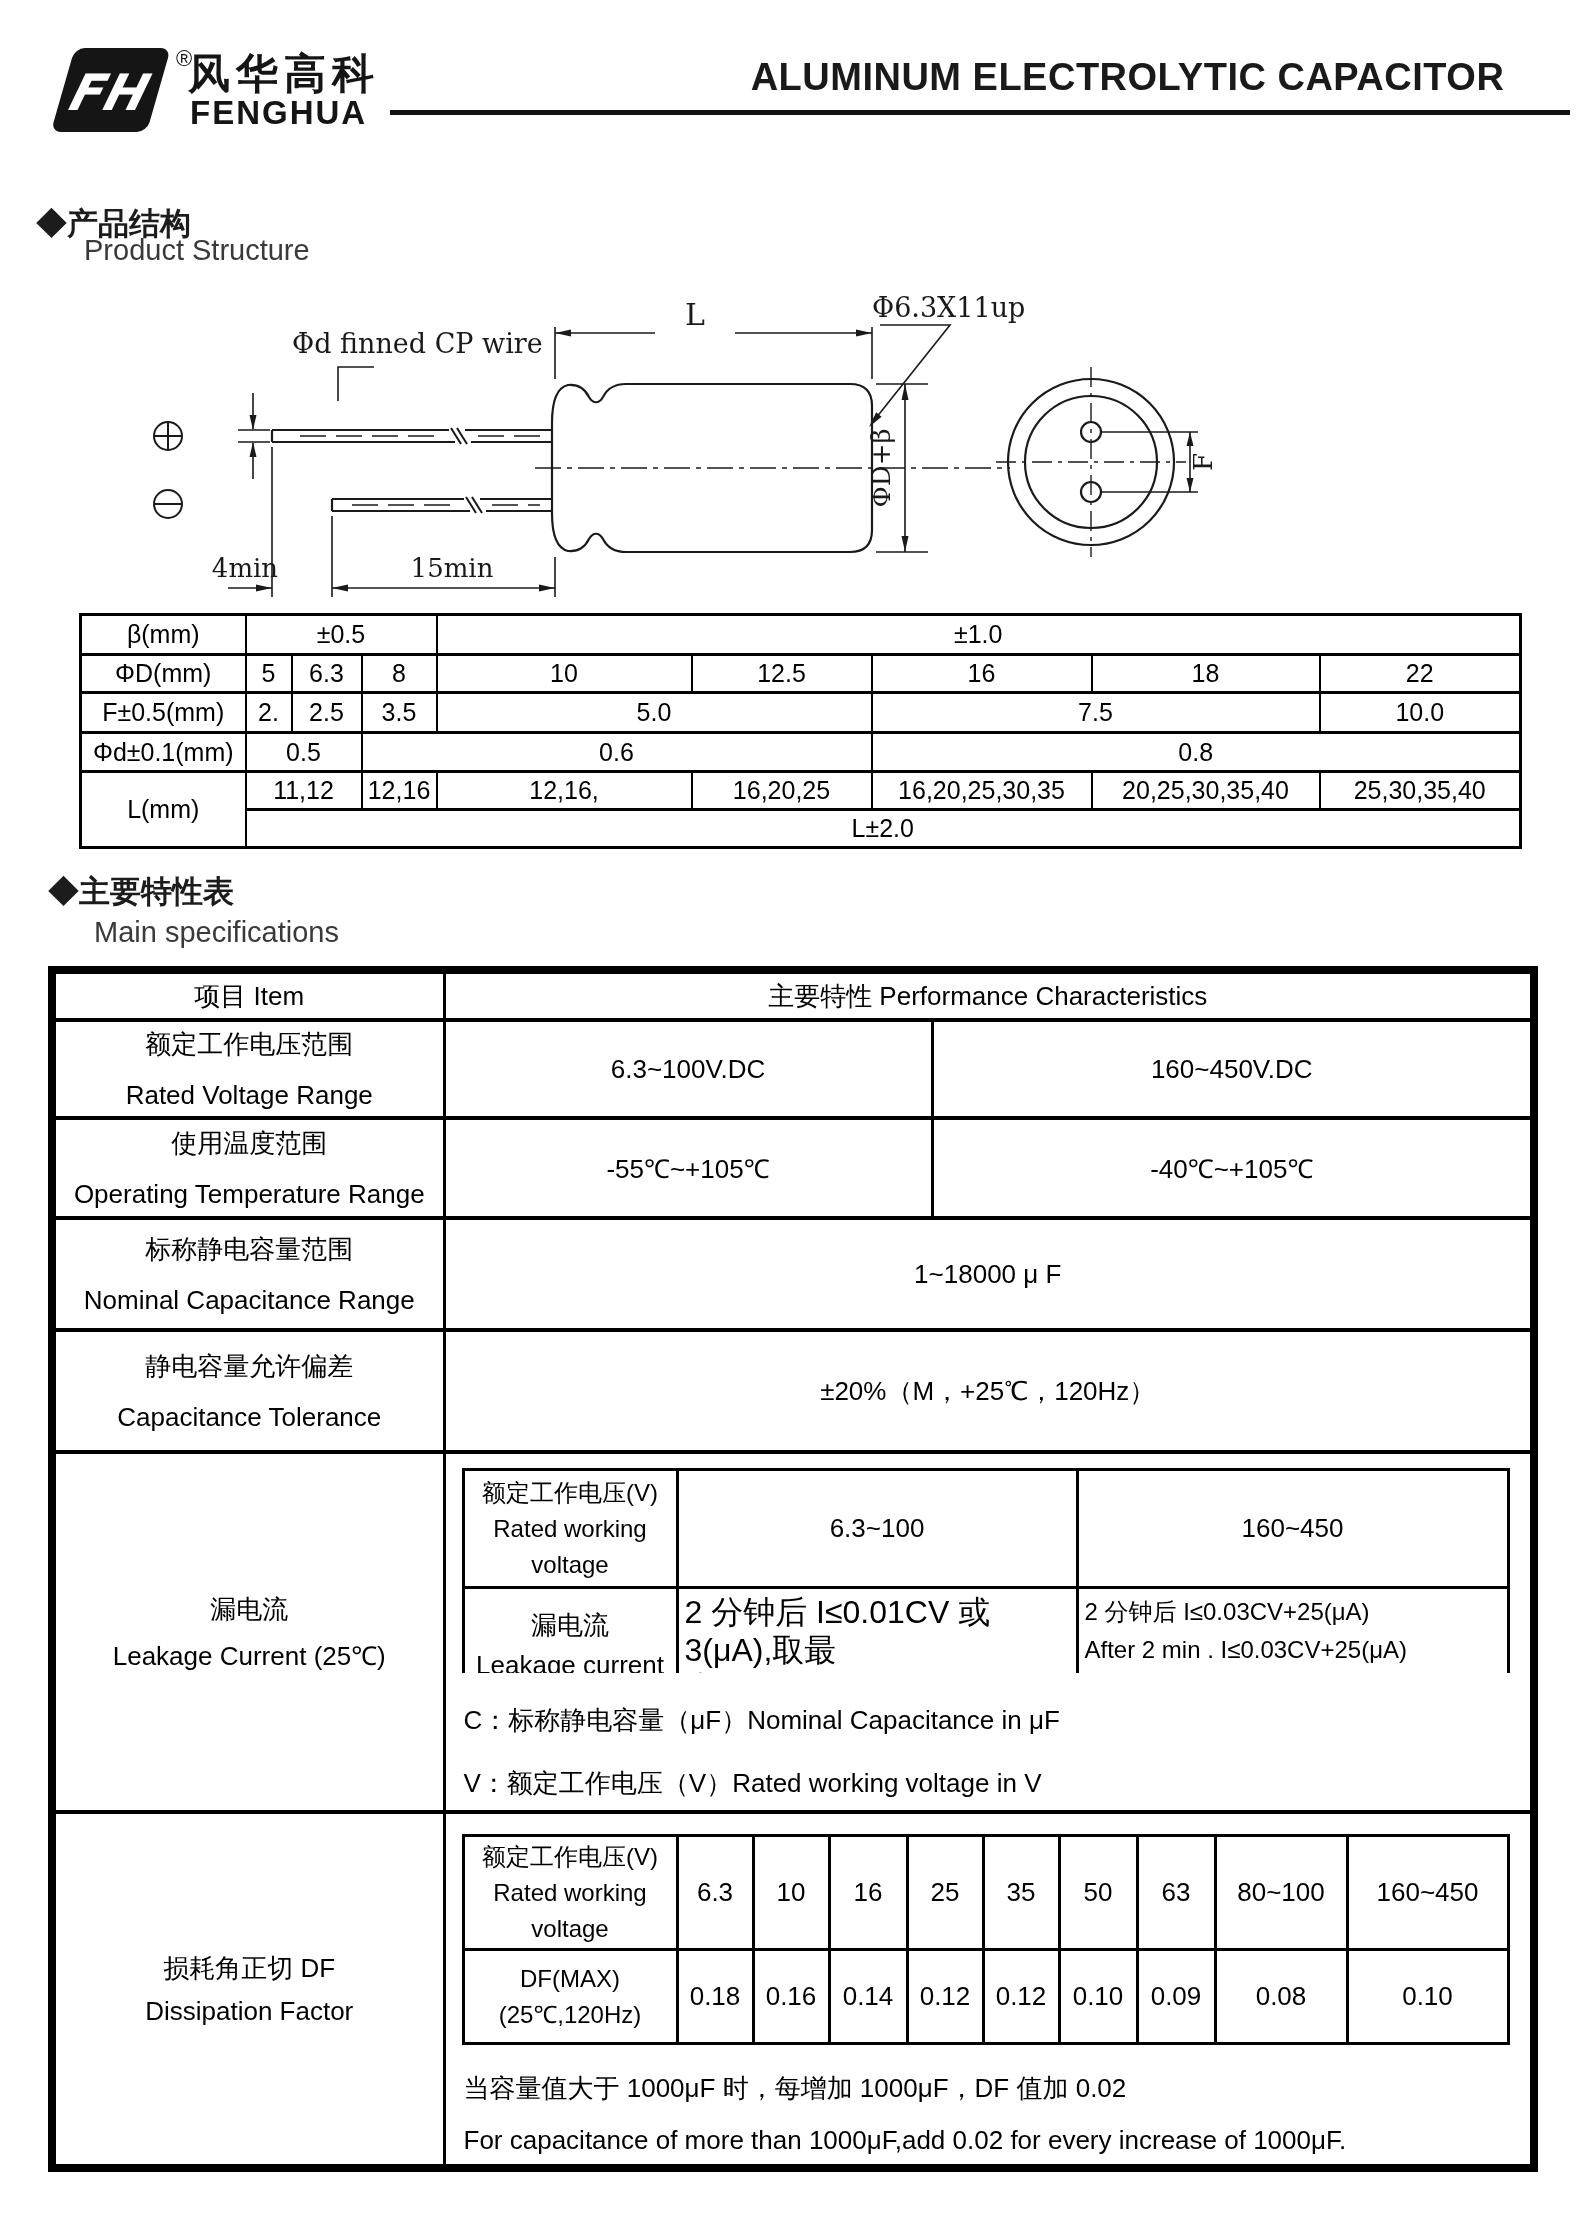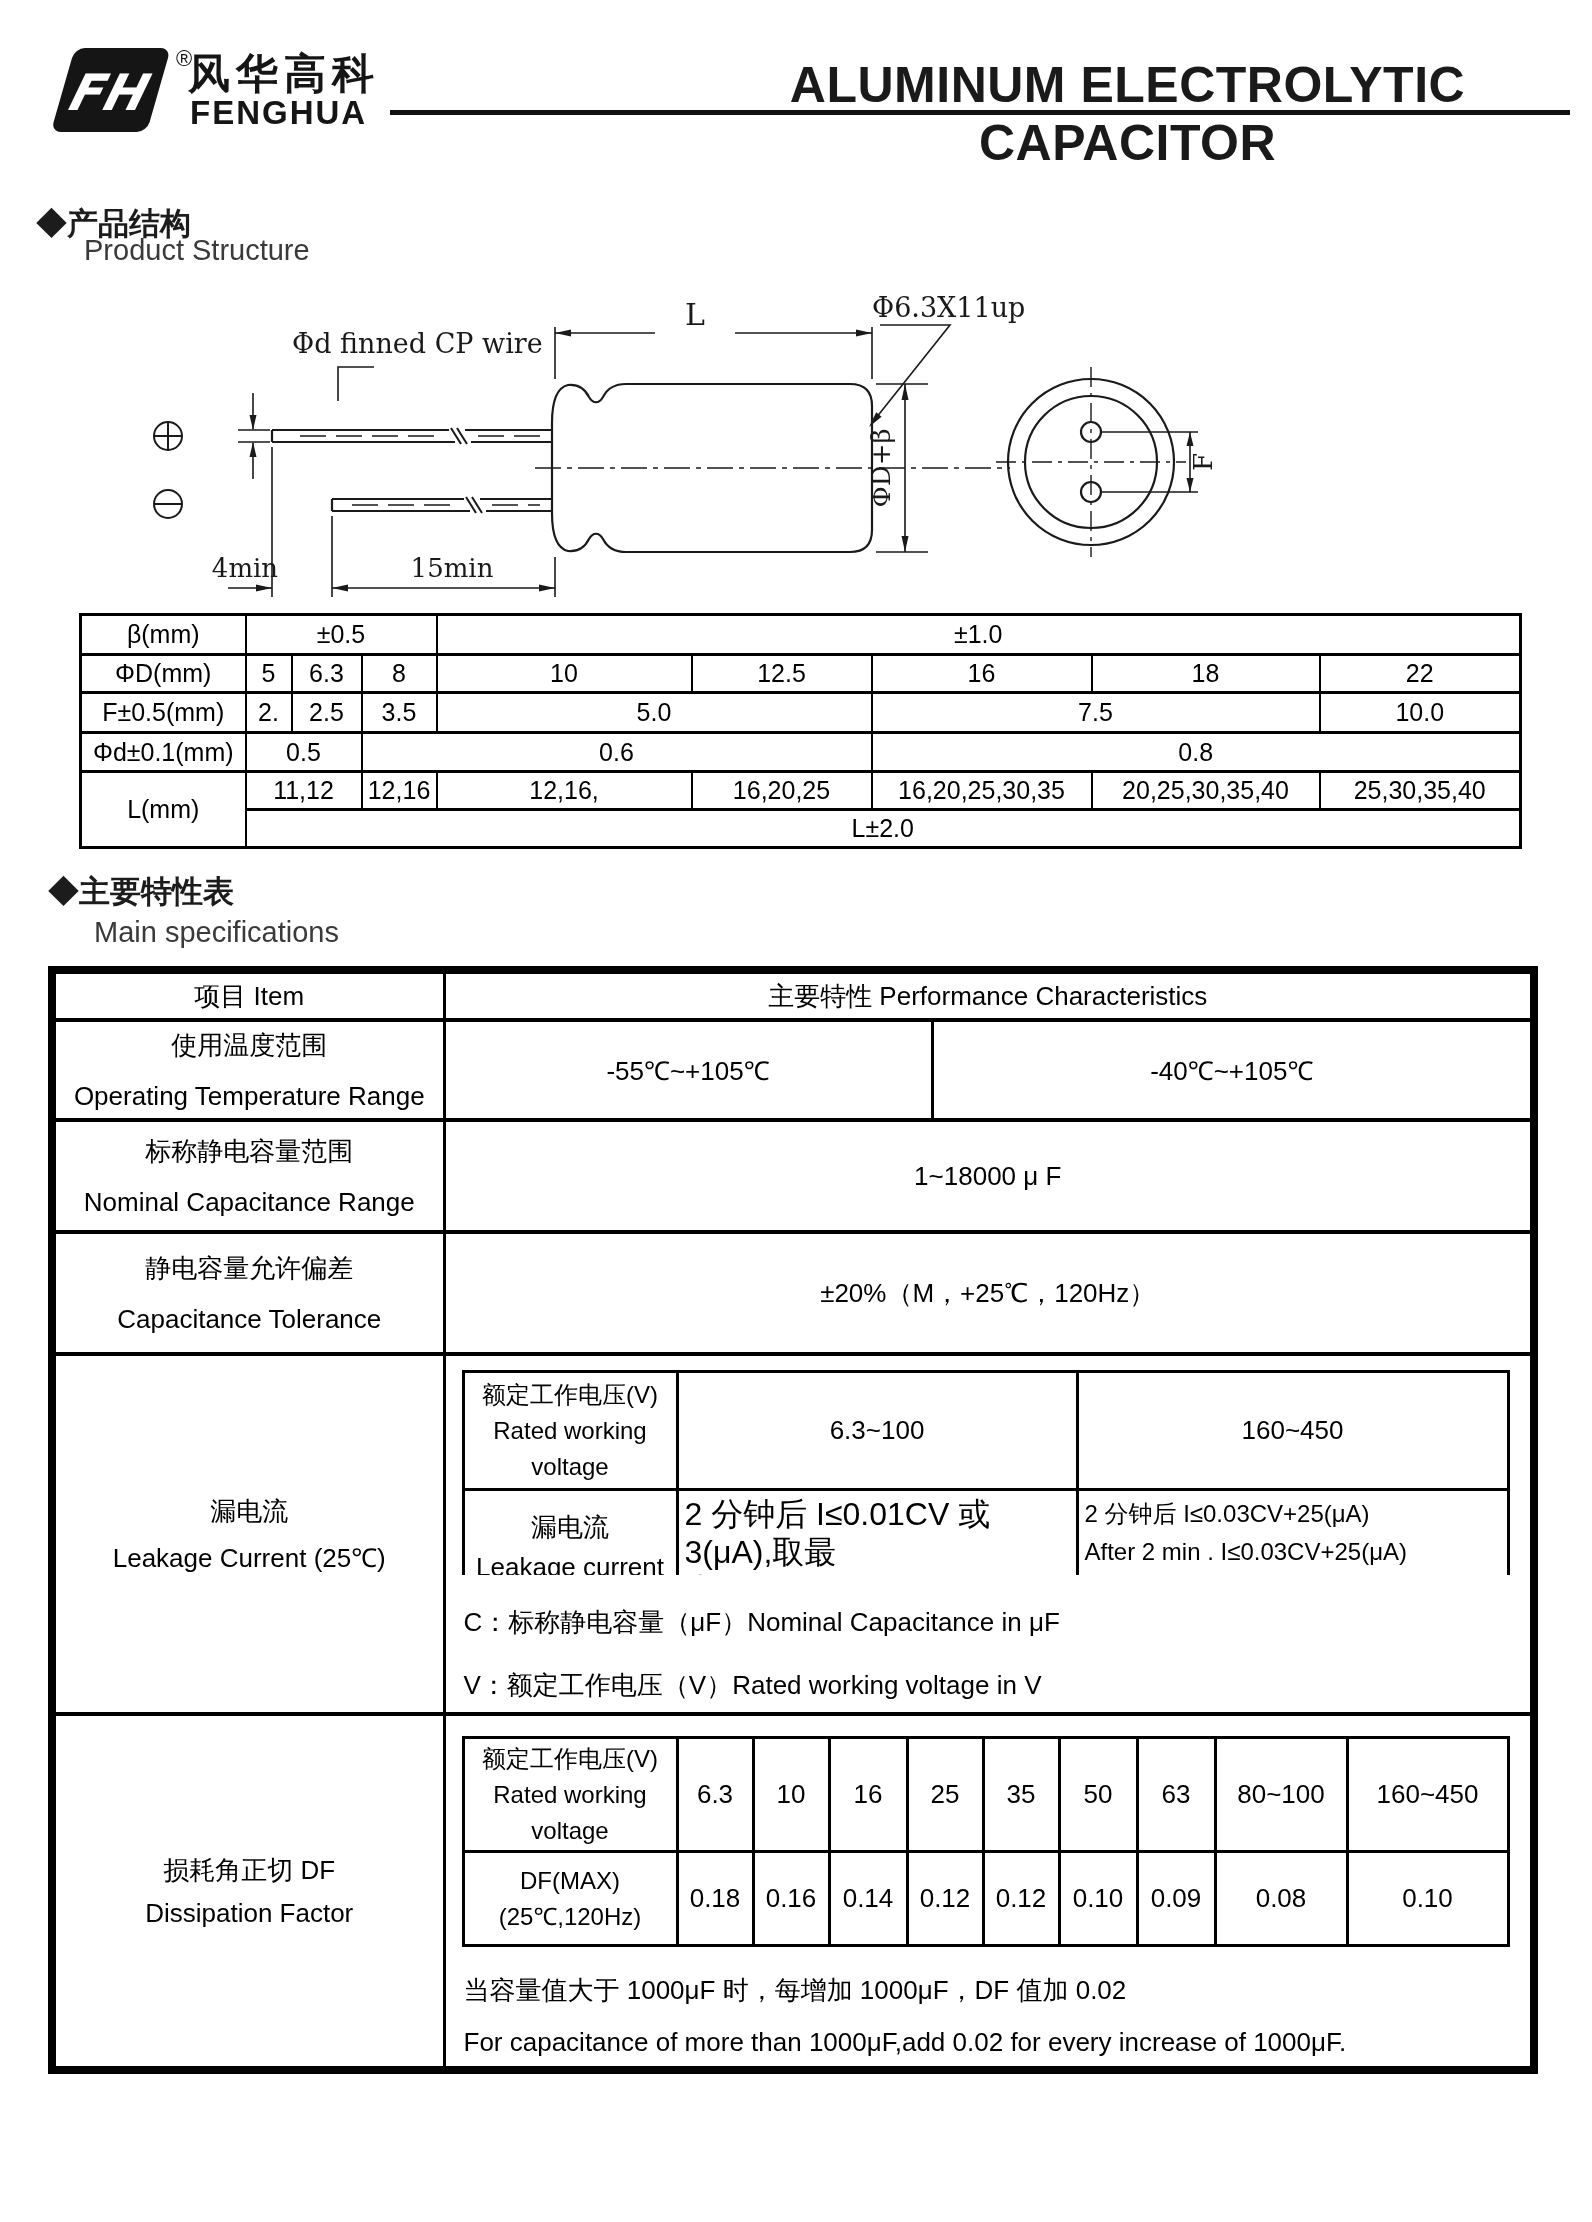--- a/index.html
+++ b/index.html
@@ -5,21 +5,21 @@
   * { box-sizing: border-box; margin: 0; padding: 0; }
   html,body { background:#ffffff; }
   body { font-family: "Liberation Sans", sans-serif; color:#111; }
   .page { position:relative; width:1592px; height:2222px; background:#fff; overflow:hidden; }
 
   
   .logo-svg { position:absolute; left:50px; top:44px; }
   .logo-cn { position:absolute; left:188px; top:46px; font-size:42px; font-weight:bold; letter-spacing:6px; color:#151515; }
   .logo-en { position:absolute; left:190px; top:94px; font-size:33px; font-weight:bold; letter-spacing:2px; color:#151515; }
   .doc-title { position:absolute; left:715px; top:56px; width:825px; text-align:center;
-               font-size:50px; font-weight:bold; color:#1a1a1a; letter-spacing:0.5px; }
+               font-size:38px; font-weight:bold; color:#1a1a1a; letter-spacing:0.5px; }
   .header-rule { position:absolute; left:390px; top:110px; width:1180px; height:5px; background:#111; }
 
   
   .sec-cn { position:absolute; font-size:31px; font-weight:600; color:#1c1c1c; }
   .sec-en { position:absolute; font-size:29px; color:#3a3a3a; }
   #sec1-cn { left:36px; top:203px; }
   #sec1-en { left:84px; top:234px; }
   #sec2-cn { left:48px; top:871px; }
   #sec2-en { left:94px; top:916px; }
 
@@ -228,20 +228,30 @@
         <col style="width:392px">
         <col style="width:488px">
         <col>
       </colgroup>
     <tbody>
       <tr style="height:50px">
         <td>项目 Item</td>
         <td colspan="2">主要特性 Performance Characteristics</td>
       </tr>
 
+      <tr style="height:98px">
+        <td>
+          <div class="lblcell">
+            <span>额定工作电压范围</span>
+            <span>Rated Voltage Range</span>
+          </div>
+        </td>
+        <td>6.3~100V.DC</td>
+        <td>160~450V.DC</td>
+      </tr>
 
       <tr style="height:100px">
         <td>
           <div class="lblcell">
             <span>使用温度范围</span>
             <span>Operating Temperature Range</span>
           </div>
         </td>
         <td>-55℃~+105℃</td>
         <td>-40℃~+105℃</td>

